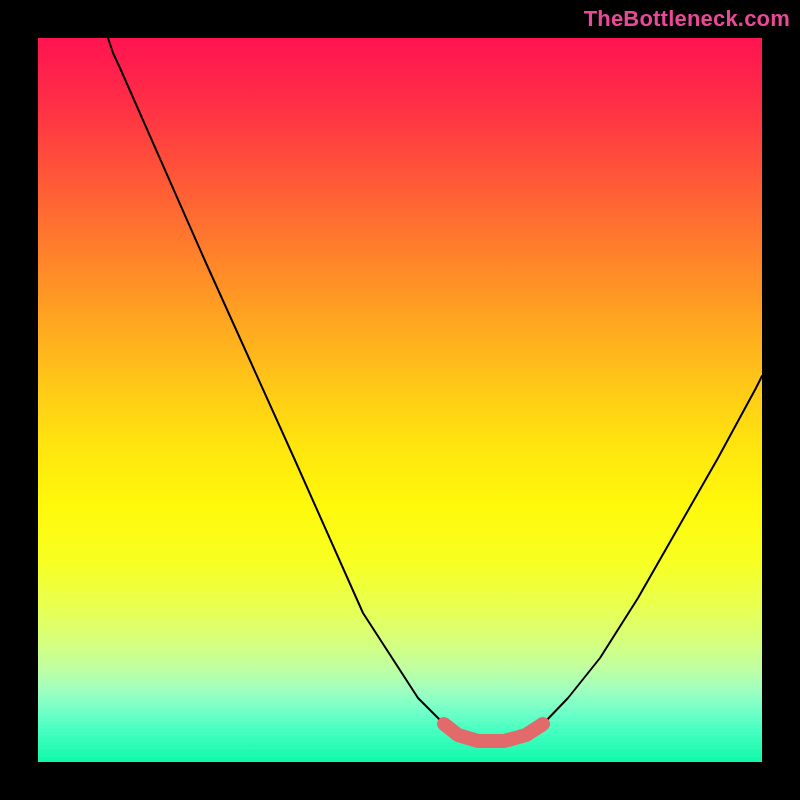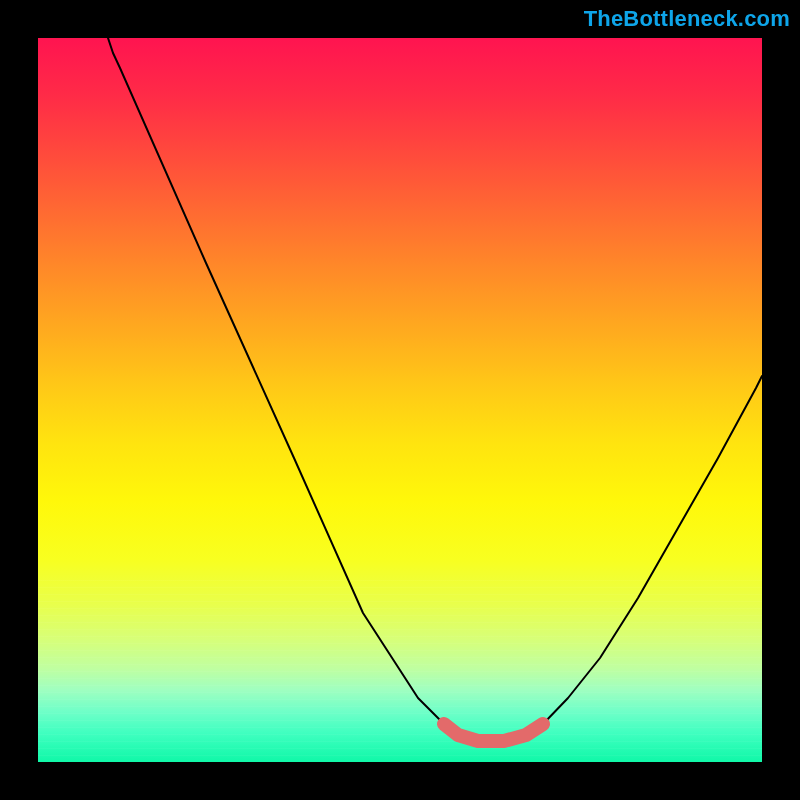--- a/index.html
+++ b/index.html
@@ -61,21 +61,21 @@
       rgba(255,255,255,0.12) 7px
     );
     mix-blend-mode: normal;
     opacity: 0.35;
     pointer-events: none;
   }
   .watermark {
     position: absolute;
     top: 6px;
     right: 10px;
-    color: #0ea5e9;
+    color: #ec4899;
     font-size: 22px;
     font-weight: 600;
     letter-spacing: 0.2px;
     user-select: none;
   }
   svg.curves {
     position: absolute;
     inset: 0;
     width: 100%;
     height: 100%;

